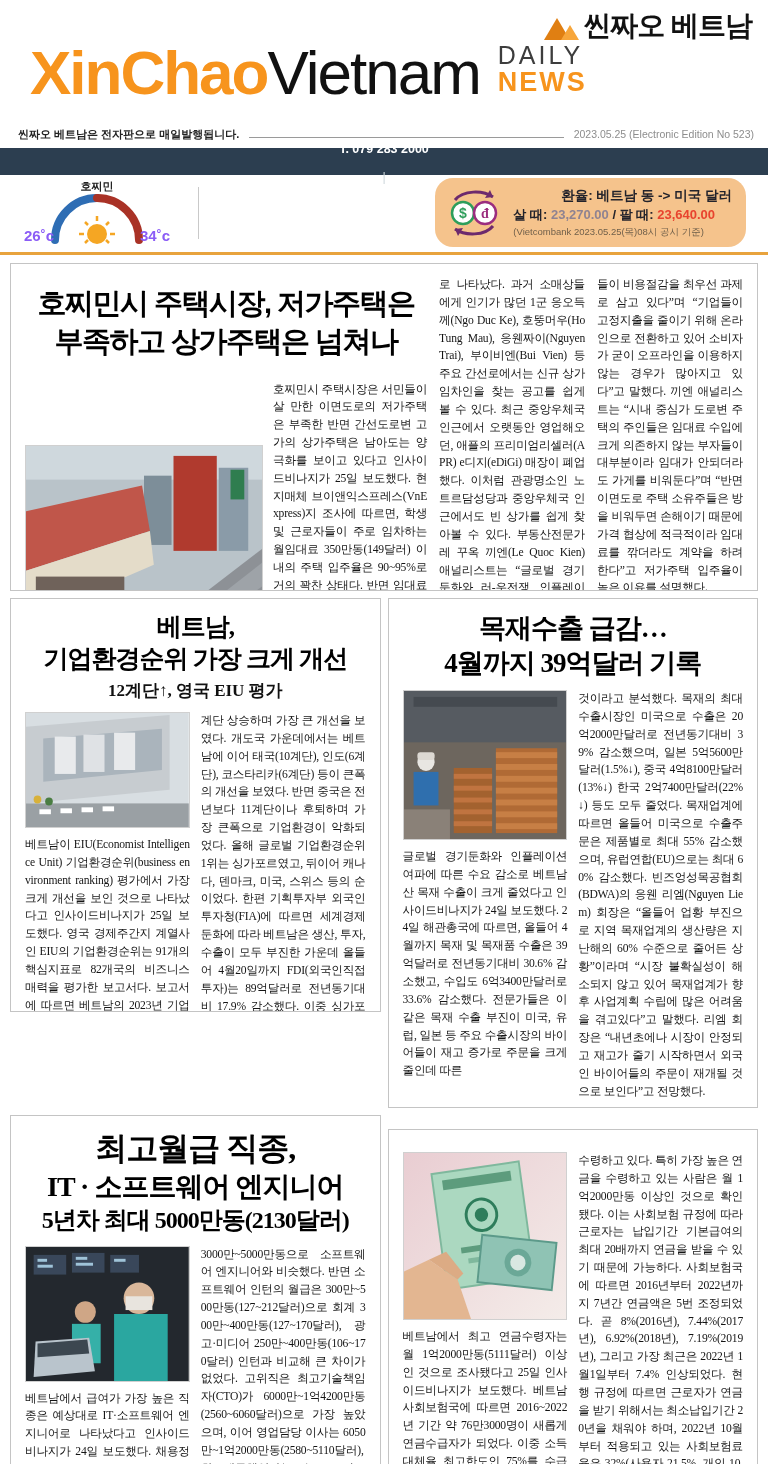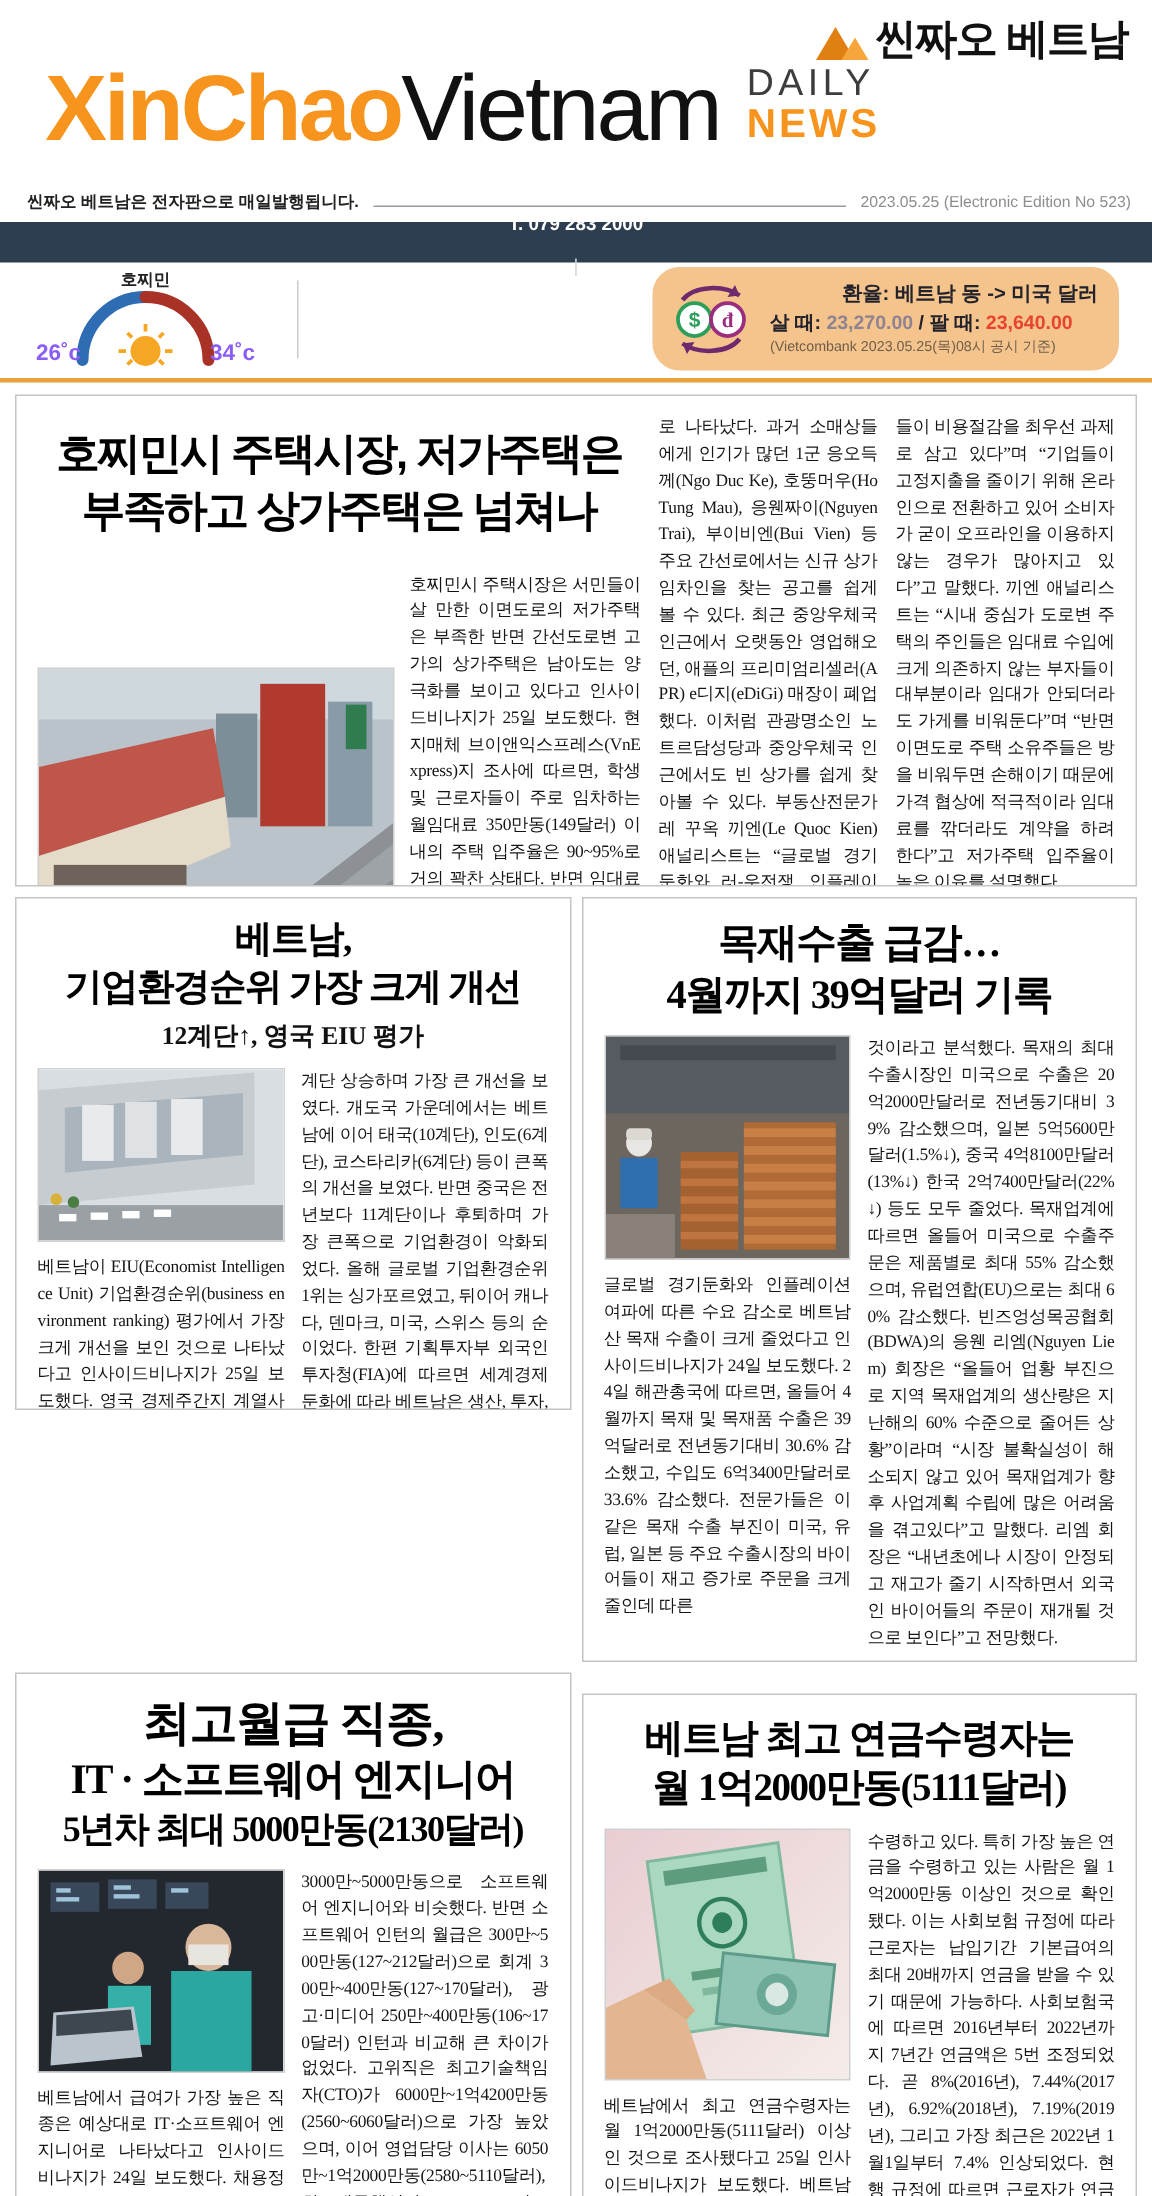--- a/index.html
+++ b/index.html
@@ -71,21 +71,21 @@
   
   .h-serif { font-family:"Liberation Serif", serif; font-weight:900; text-align:center; letter-spacing:-1px; line-height:1.28; color:#000; }
   .h-sub { font-family:"Liberation Serif", serif; font-weight:600; text-align:center; font-size:17px; margin-top:4px; color:#111; }
   
   .row2, .row3 { display:grid; grid-template-columns:1fr 1fr; gap:7px; margin-top:7px; align-items:start; }
   .art-body { display:grid; grid-template-columns:1fr 1fr; gap:11px; margin-top:10px; }
   .ph2 { height:116px; margin-bottom:8px; }
   .ph3 { height:150px; margin-bottom:8px; }
   .ph4 { height:136px; margin-bottom:8px; }
   .ph5 { height:168px; margin-bottom:8px; }
-  .a2 { height:342px; } .a3 { height:510px; }
+  .a2 { height:414px; } .a3 { height:510px; }
   .a4 { height:460px; } .a5 { height:444px; margin-top:14px; }
 </style>
 </head>
 <body>
 
 <div class="page">
 
   <div class="masthead">
     <div class="kr-logo">
       <span class="mountains">
@@ -317,24 +317,20 @@
             <span class="bodytext" style="display:block">베트남에서 급여가 가장 높은 직종은 예상대로 IT·소프트웨어 엔지니어로 나타났다고 인사이드비나지가 24일 보도했다. 채용정보 플랫폼 탑CV(TopCV)가 지난 1분기 10개 직종 근로자 3000명 설문조사 및 채용공고 30여만개, 언론보도 자료를 분석한 보고서에 따르면, 1~3년 경력의 소프트웨어 엔지니어 월급은 1500만~3000만동(638~1277달러), 5년차는 3000만~5000만동(1277~2130달러)으로 모든 직종 가운데 가장 높았다. 동일한 경력의 IT 엔지니어 월급도 각각 1380만~2500만동(587~1064달러),</span>
           </div>
           <div>
             <span class="bodytext" style="display:block">3000만~5000만동으로 소프트웨어 엔지니어와 비슷했다. 반면 소프트웨어 인턴의 월급은 300만~500만동(127~212달러)으로 회계 300만~400만동(127~170달러), 광고·미디어 250만~400만동(106~170달러) 인턴과 비교해 큰 차이가 없었다. 고위직은 최고기술책임자(CTO)가 6000만~1억4200만동(2560~6060달러)으로 가장 높았으며, 이어 영업담당 이사는 6050만~1억2000만동(2580~5110달러), 최고재무책임자(CFO) 5050만~1억5000만동(2150~6390달러), 인사담당 이사 4950만~9000만동(2110~3830달러) 등의 수준이었다. 부 녓 안(Vu Nhat Anh) 탑CV 공동설립자 겸 대표는 “IT업계가 경력자 위주로 경쟁적으로 인력을 채용하면서 임금도 높고 채용 규모도 3번째로 많았다”면서 “그러나 필요한 수준의 경력자를 구하기도 어렵고(2위) 업무도 많은 직종으로 인식되고 있다”고 설명했다.</span>
 
           </div>
         </div>
       </div>
 
       <div class="art a5">
-        <div class="h-serif" style="font-size:26px">
-          <div>베트남 최고 연금수령자는</div>
-          <div>월 1억2000만동(5111달러)</div>
-        </div>
         <div class="art-body">
           <div>
             <svg class="photo ph5" viewBox="0 0 170 168" preserveAspectRatio="none">
               <defs>
                 <linearGradient id="pbg" x1="0" y1="0" x2="1" y2="1">
                   <stop offset="0" stop-color="#e9cdd2"></stop>
                     <stop offset="1" stop-color="#f4ece9"></stop>
                 </linearGradient>
               </defs>
               <rect width="170" height="168" fill="url(#pbg)"></rect>

